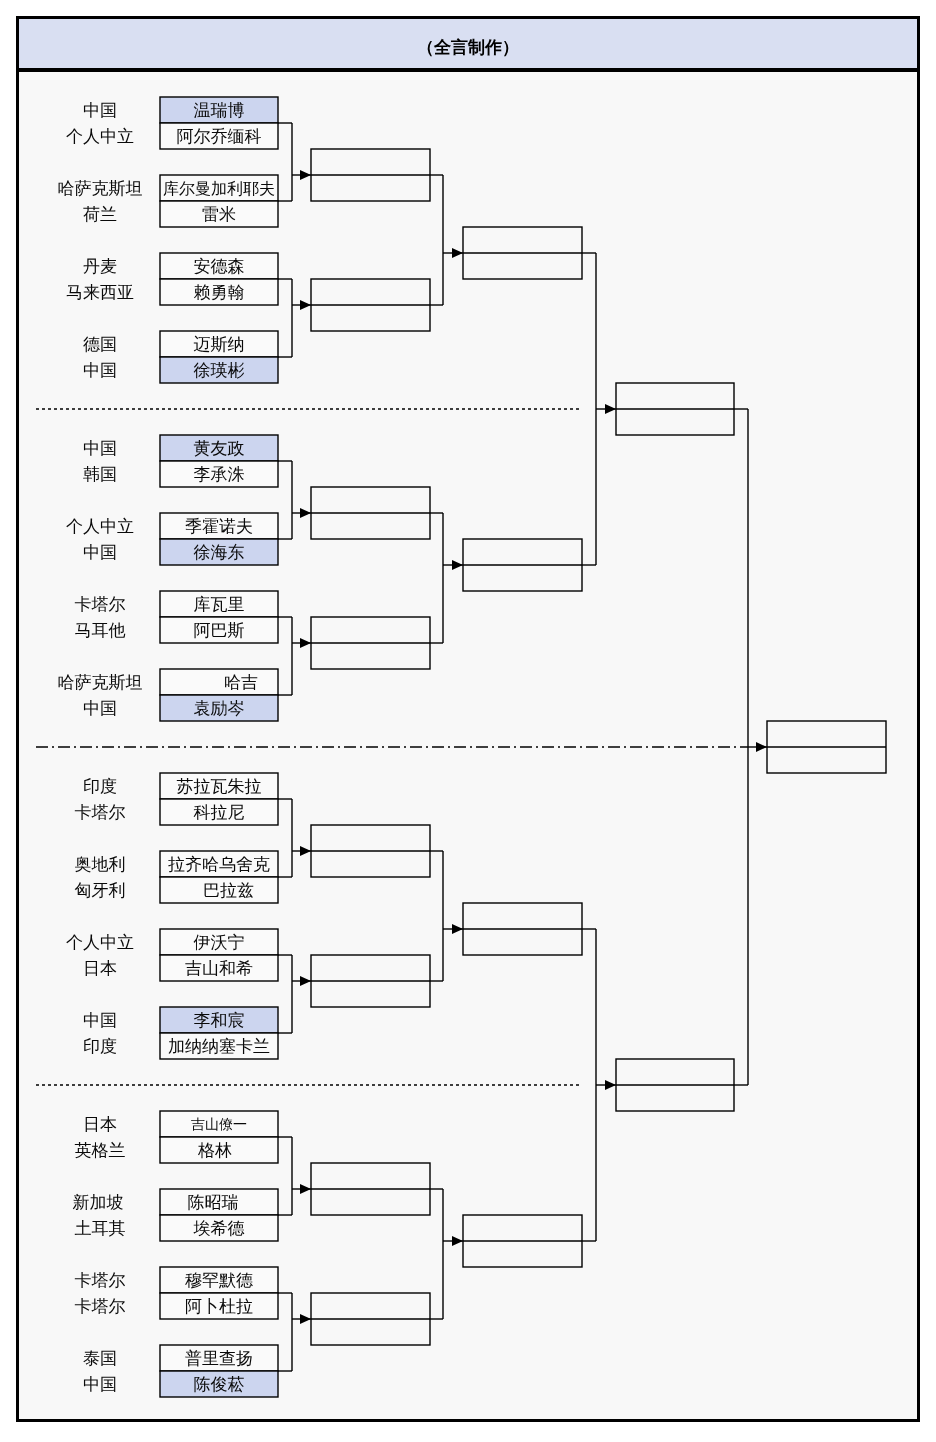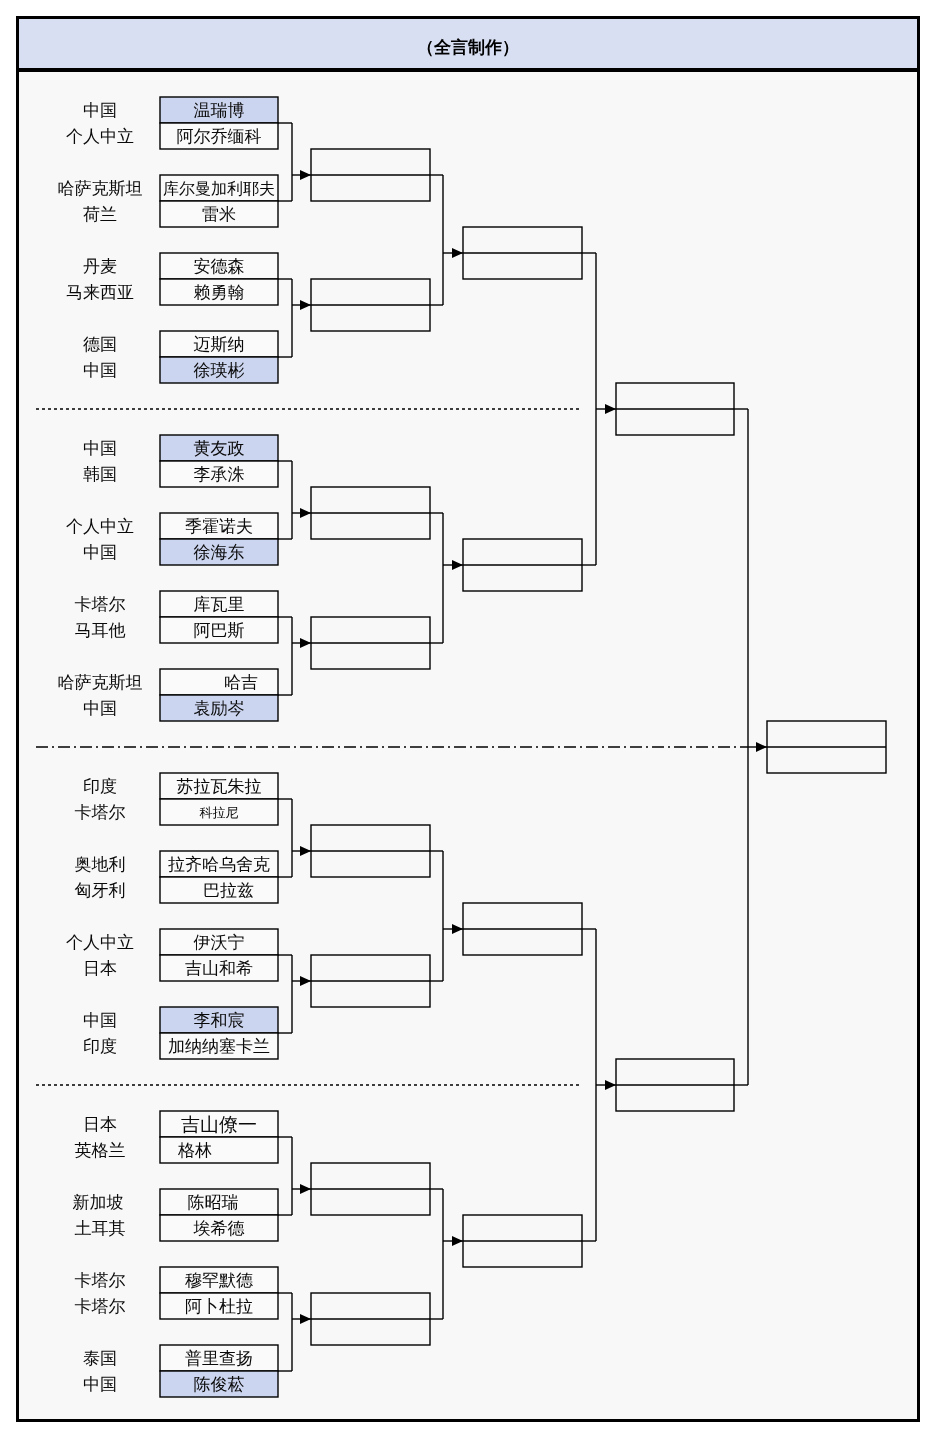--- a/index.html
+++ b/index.html
@@ -208,37 +208,37 @@
       <div class="lbl" style="left: 160px; top: 591px; width: 118px; font-size: 17px;">库瓦里</div>
       <div class="lbl" style="left: 34px; top: 617px; width: 132px;">马耳他</div>
       <div class="lbl" style="left: 160px; top: 617px; width: 118px; font-size: 17px;">阿巴斯</div>
       <div class="lbl" style="left: 34px; top: 669px; width: 132px;">哈萨克斯坦</div>
       <div class="lbl" style="left: 160px; top: 669px; width: 118px; font-size: 17px; padding-left: 44px;">哈吉</div>
       <div class="lbl" style="left: 34px; top: 695px; width: 132px;">中国</div>
       <div class="lbl" style="left: 160px; top: 695px; width: 118px; font-size: 17px;">袁励岑</div>
       <div class="lbl" style="left: 34px; top: 773px; width: 132px;">印度</div>
       <div class="lbl" style="left: 160px; top: 773px; width: 118px; font-size: 17px;">苏拉瓦朱拉</div>
       <div class="lbl" style="left: 34px; top: 799px; width: 132px;">卡塔尔</div>
-      <div class="lbl" style="left: 160px; top: 799px; width: 118px; font-size: 13px;">科拉尼</div>
+      <div class="lbl" style="left: 160px; top: 799px; width: 118px; font-size: 17px;">科拉尼</div>
       <div class="lbl" style="left: 34px; top: 851px; width: 132px;">奥地利</div>
       <div class="lbl" style="left: 160px; top: 851px; width: 118px; font-size: 17px;">拉齐哈乌舍克</div>
       <div class="lbl" style="left: 34px; top: 877px; width: 132px;">匈牙利</div>
       <div class="lbl" style="left: 160px; top: 877px; width: 118px; font-size: 17px; padding-left: 19px;">巴拉兹</div>
       <div class="lbl" style="left: 34px; top: 929px; width: 132px;">个人中立</div>
       <div class="lbl" style="left: 160px; top: 929px; width: 118px; font-size: 17px;">伊沃宁</div>
       <div class="lbl" style="left: 34px; top: 955px; width: 132px;">日本</div>
       <div class="lbl" style="left: 160px; top: 955px; width: 118px; font-size: 17px;">吉山和希</div>
       <div class="lbl" style="left: 34px; top: 1007px; width: 132px;">中国</div>
       <div class="lbl" style="left: 160px; top: 1007px; width: 118px; font-size: 17px;">李和宸</div>
       <div class="lbl" style="left: 34px; top: 1033px; width: 132px;">印度</div>
       <div class="lbl" style="left: 160px; top: 1033px; width: 118px; font-size: 17px;">加纳纳塞卡兰</div>
       <div class="lbl" style="left: 34px; top: 1111px; width: 132px;">日本</div>
-      <div class="lbl" style="left: 160px; top: 1111px; width: 118px; font-size: 19px;">吉山僚一</div>
+      <div class="lbl" style="left: 160px; top: 1111px; width: 118px; font-size: 14px;">吉山僚一</div>
       <div class="lbl" style="left: 34px; top: 1137px; width: 132px;">英格兰</div>
-      <div class="lbl" style="left: 148px; top: 1137px; width: 94px; font-size: 17px;">格林</div>
+      <div class="lbl" style="left: 168px; top: 1137px; width: 94px; font-size: 17px;">格林</div>
       <div class="lbl" style="left: 32px; top: 1189px; width: 132px;">新加坡</div>
       <div class="lbl" style="left: 164px; top: 1189px; width: 98px; font-size: 17px;">陈昭瑞</div>
       <div class="lbl" style="left: 34px; top: 1215px; width: 132px;">土耳其</div>
       <div class="lbl" style="left: 160px; top: 1215px; width: 118px; font-size: 17px;">埃希德</div>
       <div class="lbl" style="left: 34px; top: 1267px; width: 132px;">卡塔尔</div>
       <div class="lbl" style="left: 160px; top: 1267px; width: 118px; font-size: 17px;">穆罕默德</div>
       <div class="lbl" style="left: 34px; top: 1293px; width: 132px;">卡塔尔</div>
       <div class="lbl" style="left: 160px; top: 1293px; width: 118px; font-size: 17px;">阿卜杜拉</div>
       <div class="lbl" style="left: 34px; top: 1345px; width: 132px;">泰国</div>
       <div class="lbl" style="left: 160px; top: 1345px; width: 118px; font-size: 17px;">普里查扬</div>

